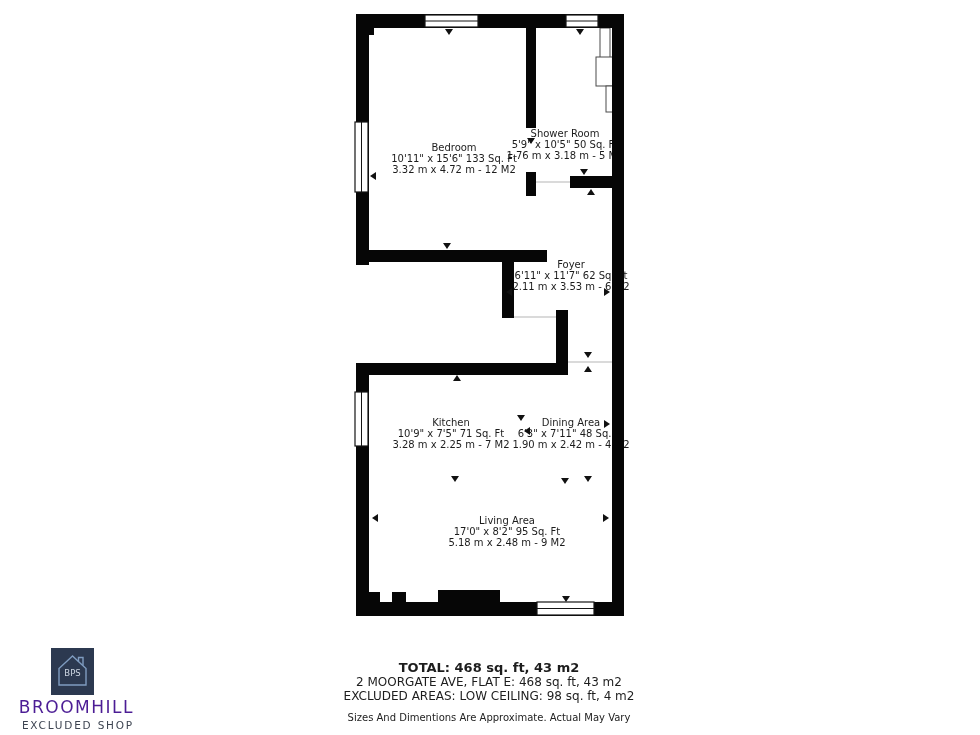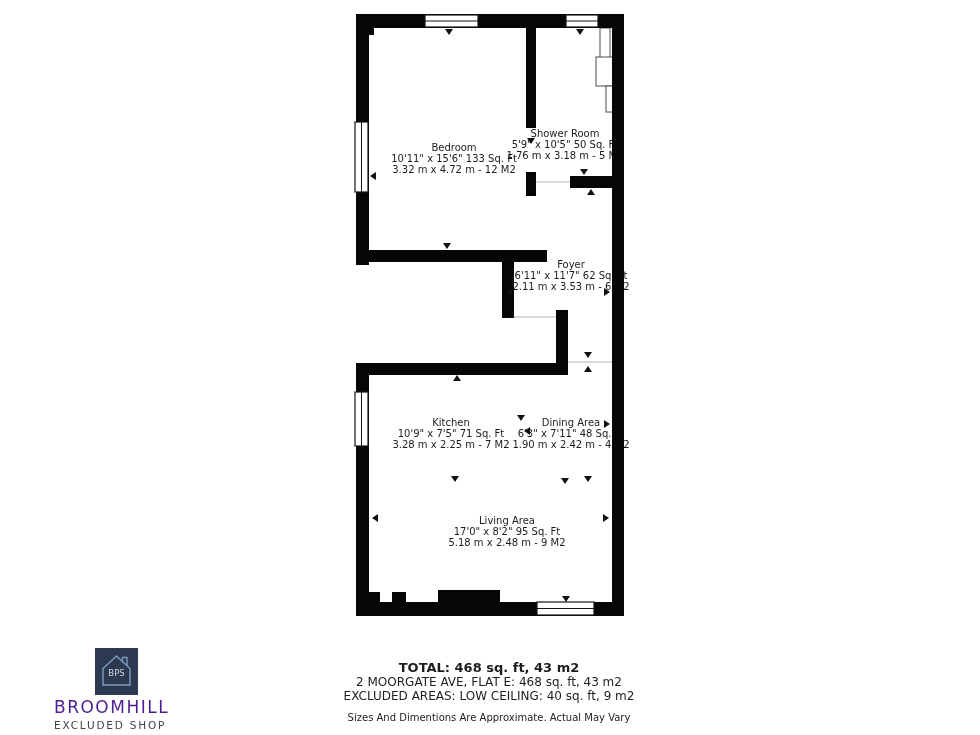--- a/index.html
+++ b/index.html
@@ -10,21 +10,21 @@
   .walls rect{fill:#060606;}
   .win{fill:#ffffff;stroke:#141414;stroke-width:1.2;}
   .winline{stroke:#141414;stroke-width:1;}
   .fixture{fill:#ffffff;stroke:#4a4a4a;stroke-width:1;}
   .threshold{stroke:#b5b5b5;stroke-width:1.2;}
   .arrow{fill:#111;}
   .footer{position:absolute;left:0;top:660px;width:978px;text-align:center;color:#1d1d1d;}
   .footer .total{font-size:13px;font-weight:bold;line-height:15px;}
   .footer .line{font-size:12px;line-height:14px;}
   .footer .disclaimer{font-size:10px;margin-top:9px;color:#222;}
-  .logo{position:absolute;left:10px;top:648px;width:124px;text-align:left;margin-left:44px;}
+  .logo{position:absolute;left:10px;top:648px;width:124px;text-align:right;}
   .logo-square{display:block;margin:0 auto;}
   .brand-name{font-size:17px;letter-spacing:1.5px;color:#4c1d95;margin-top:2px;white-space:nowrap;}
   .brand-tagline{font-size:10.5px;letter-spacing:1.8px;color:#3c4350;margin-top:2px;white-space:nowrap;}
 </style>
 </head>
 <body>
 
 <div class="page">
 
   <svg class="plan" width="980" height="735" viewBox="0 0 980 735">
@@ -150,17 +150,17 @@
       </g>
       <text x="21.5" y="28" text-anchor="middle" font-family="DejaVu Sans, sans-serif" font-size="8.5" fill="#cdd6e2">BPS</text>
     </svg>
     <div class="brand-name">BROOMHILL</div>
     <div class="brand-tagline">EXCLUDED SHOP</div>
   </div>
 
   <div class="footer">
     <div class="total">TOTAL: 468 sq. ft, 43 m2</div>
     <div class="line">2 MOORGATE AVE, FLAT E: 468 sq. ft, 43 m2</div>
-    <div class="line">EXCLUDED AREAS: LOW CEILING: 40 sq. ft, 9 m2</div>
+    <div class="line">EXCLUDED AREAS: LOW CEILING: 98 sq. ft, 4 m2</div>
     <div class="disclaimer">Sizes And Dimentions Are Approximate. Actual May Vary</div>
   </div>
 
 </div>
 
 </body></html>

